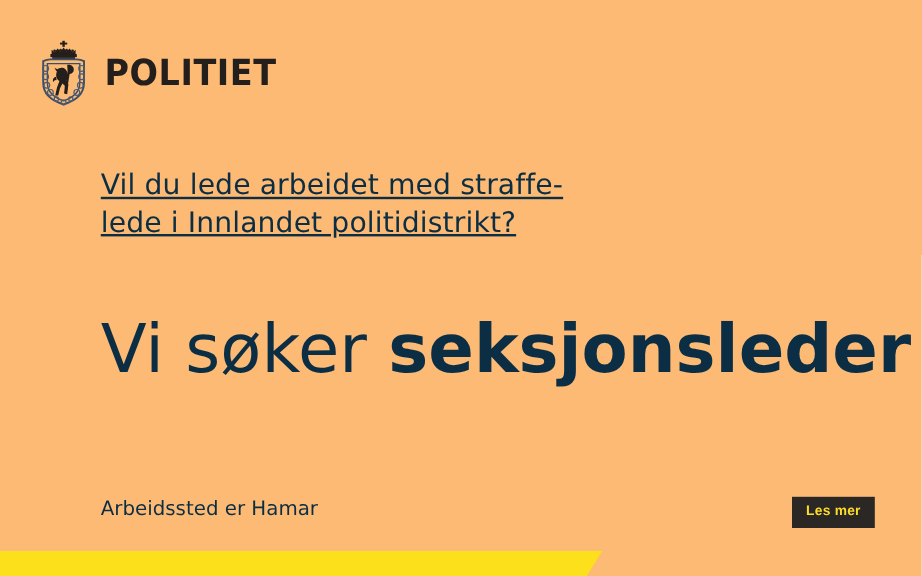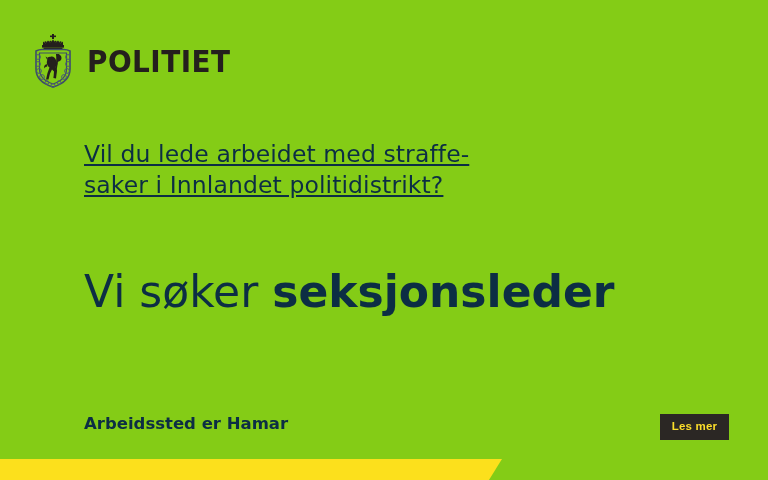--- a/index.html
+++ b/index.html
@@ -9,21 +9,21 @@
   body {
     width: 768px;
     height: 480px;
     overflow: hidden;
     font-family: "DejaVu Sans", "Liberation Sans", sans-serif;
   }
   .banner {
     position: relative;
     width: 768px;
     height: 480px;
-    background: #84cc16;
+    background: #fdba74;
     overflow: hidden;
   }
 
   
   .logo-block {
     position: absolute;
     left: 27px;
     top: 33px;
     display: flex;
     align-items: center;
@@ -59,37 +59,37 @@
     letter-spacing: 0.1px;
     text-decoration: underline;
   }
   .question-line { display: block; white-space: pre; }
 
   
   .headline {
     position: absolute;
     left: 84px;
     top: 266px;
-    font-size: 44px;
+    font-size: 56px;
     line-height: 52px;
     color: #0c2e44;
     white-space: nowrap;
   }
   .headline .light { font-weight: 400; }
   .headline .bold  { font-weight: 700; }
 
   
   .location {
     position: absolute;
     left: 84px;
     top: 413px;
     font-size: 16.5px;
     line-height: 22px;
     color: #0c2e44;
-    font-weight: 700;
+    font-weight: 400;
   }
 
   
   .cta-button {
     position: absolute;
     left: 660px;
     top: 414px;
     width: 69px;
     height: 26px;
     background: #2b2724;
@@ -172,21 +172,21 @@
 
           <path d="M19.8 31 C17.5 31.5 16.5 33.5 17.5 35.5 C18 34 19 33.5 20.2 33.8 Z"></path>
         </g>
       </svg>
     </span>
     <span class="wordmark">POLITIET</span>
   </div>
 
   <div class="question">
     <span class="question-line">Vil du lede arbeidet med straffe-</span>
-    <span class="question-line">saker i Innlandet politidistrikt?</span>
+    <span class="question-line">lede i Innlandet politidistrikt?</span>
   </div>
 
   <div class="headline">
     <span class="light">Vi søker </span><span class="bold">seksjonsleder</span>
   </div>
 
   <div class="location">Arbeidssted er Hamar</div>
 
   <button class="cta-button">
     <span class="cta-label">Les mer</span>

